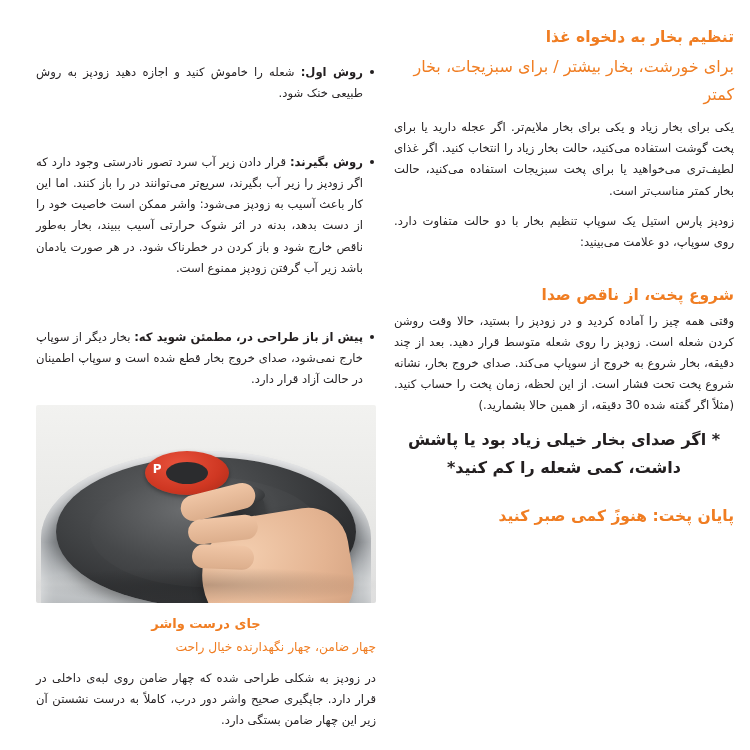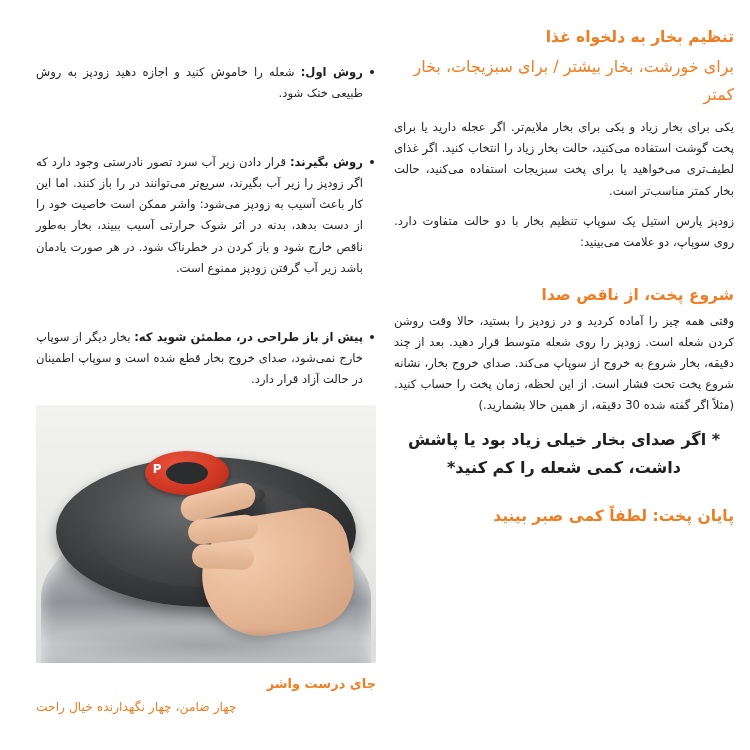--- a/index.html
+++ b/index.html
@@ -84,28 +84,28 @@
   .center-bold {
     font-weight: bold;
     text-align: center;
     font-size: 16px;
     line-height: 1.8;
     margin: 2px 0 10px 0;
   }
   .orange-center {
     color: #f07d22;
     font-weight: bold;
-    text-align: right;
+    text-align: center;
     font-size: 13px;
     line-height: 1.7;
     margin: 6px 0 2px 0;
   }
   .orange-center-sub {
     color: #f07d22;
-    text-align: left;
+    text-align: right;
     font-size: 12.3px;
     line-height: 1.7;
     margin: 0 0 10px 0;
   }
   .block-gap { height: 10px; }
 
   
   .photo {
     position: relative;
     width: 100%;
@@ -253,21 +253,21 @@
 
     <div class="block-gap"></div>
 
     <div>
       <h2 class="heading">شروع پخت، از ناقص صدا</h2>
       <p class="para">وقتی همه چیز را آماده کردید و در زودپز را بستید، حالا وقت روشن کردن شعله است. زودپز را روی شعله متوسط قرار دهید. بعد از چند دقیقه، بخار شروع به خروج از سوپاپ می‌کند. صدای خروج بخار، نشانه شروع پخت تحت فشار است. از این لحظه، زمان پخت را حساب کنید. (مثلاً اگر گفته شده 30 دقیقه، از همین حالا بشمارید.)</p>
       <p class="center-bold">* اگر صدای بخار خیلی زیاد بود یا پاشش داشت، کمی شعله را کم کنید*</p>
     </div>
 
     <div>
-      <h2 class="heading">پایان پخت: لطفاً کمی صبر بینید</h2>
+      <h2 class="heading">پایان پخت: هنوزً کمی صبر کنید</h2>
     </div>
 
   </div>
 
   <div class="col col-left">
 
     <ul class="bullets">
       <li>
         <b>روش اول:</b>
         <span>شعله را خاموش کنید و اجازه دهید زودپز به روش طبیعی خنک شود.</span>
@@ -295,17 +295,18 @@
       <div class="hand"></div>
       <div class="finger f1"></div>
       <div class="finger f2"></div>
       <div class="finger f3"></div>
       <div class="shadow-under"></div>
     </div>
 
     <div>
       <div class="orange-center">جای درست واشر</div>
       <div class="orange-center-sub">چهار ضامن، چهار نگهدارنده خیال راحت</div>
+      <p class="para">در زودپز به شکلی طراحی شده که چهار ضامن روی لبه‌ی داخلی در قرار دارد. جاپگیری صحیح واشر دور درب، کاملاً به درست نشستن آن زیر این چهار ضامن بستگی دارد.</p>
     </div>
 
   </div>
 
 </div>
 
 </body></html>

